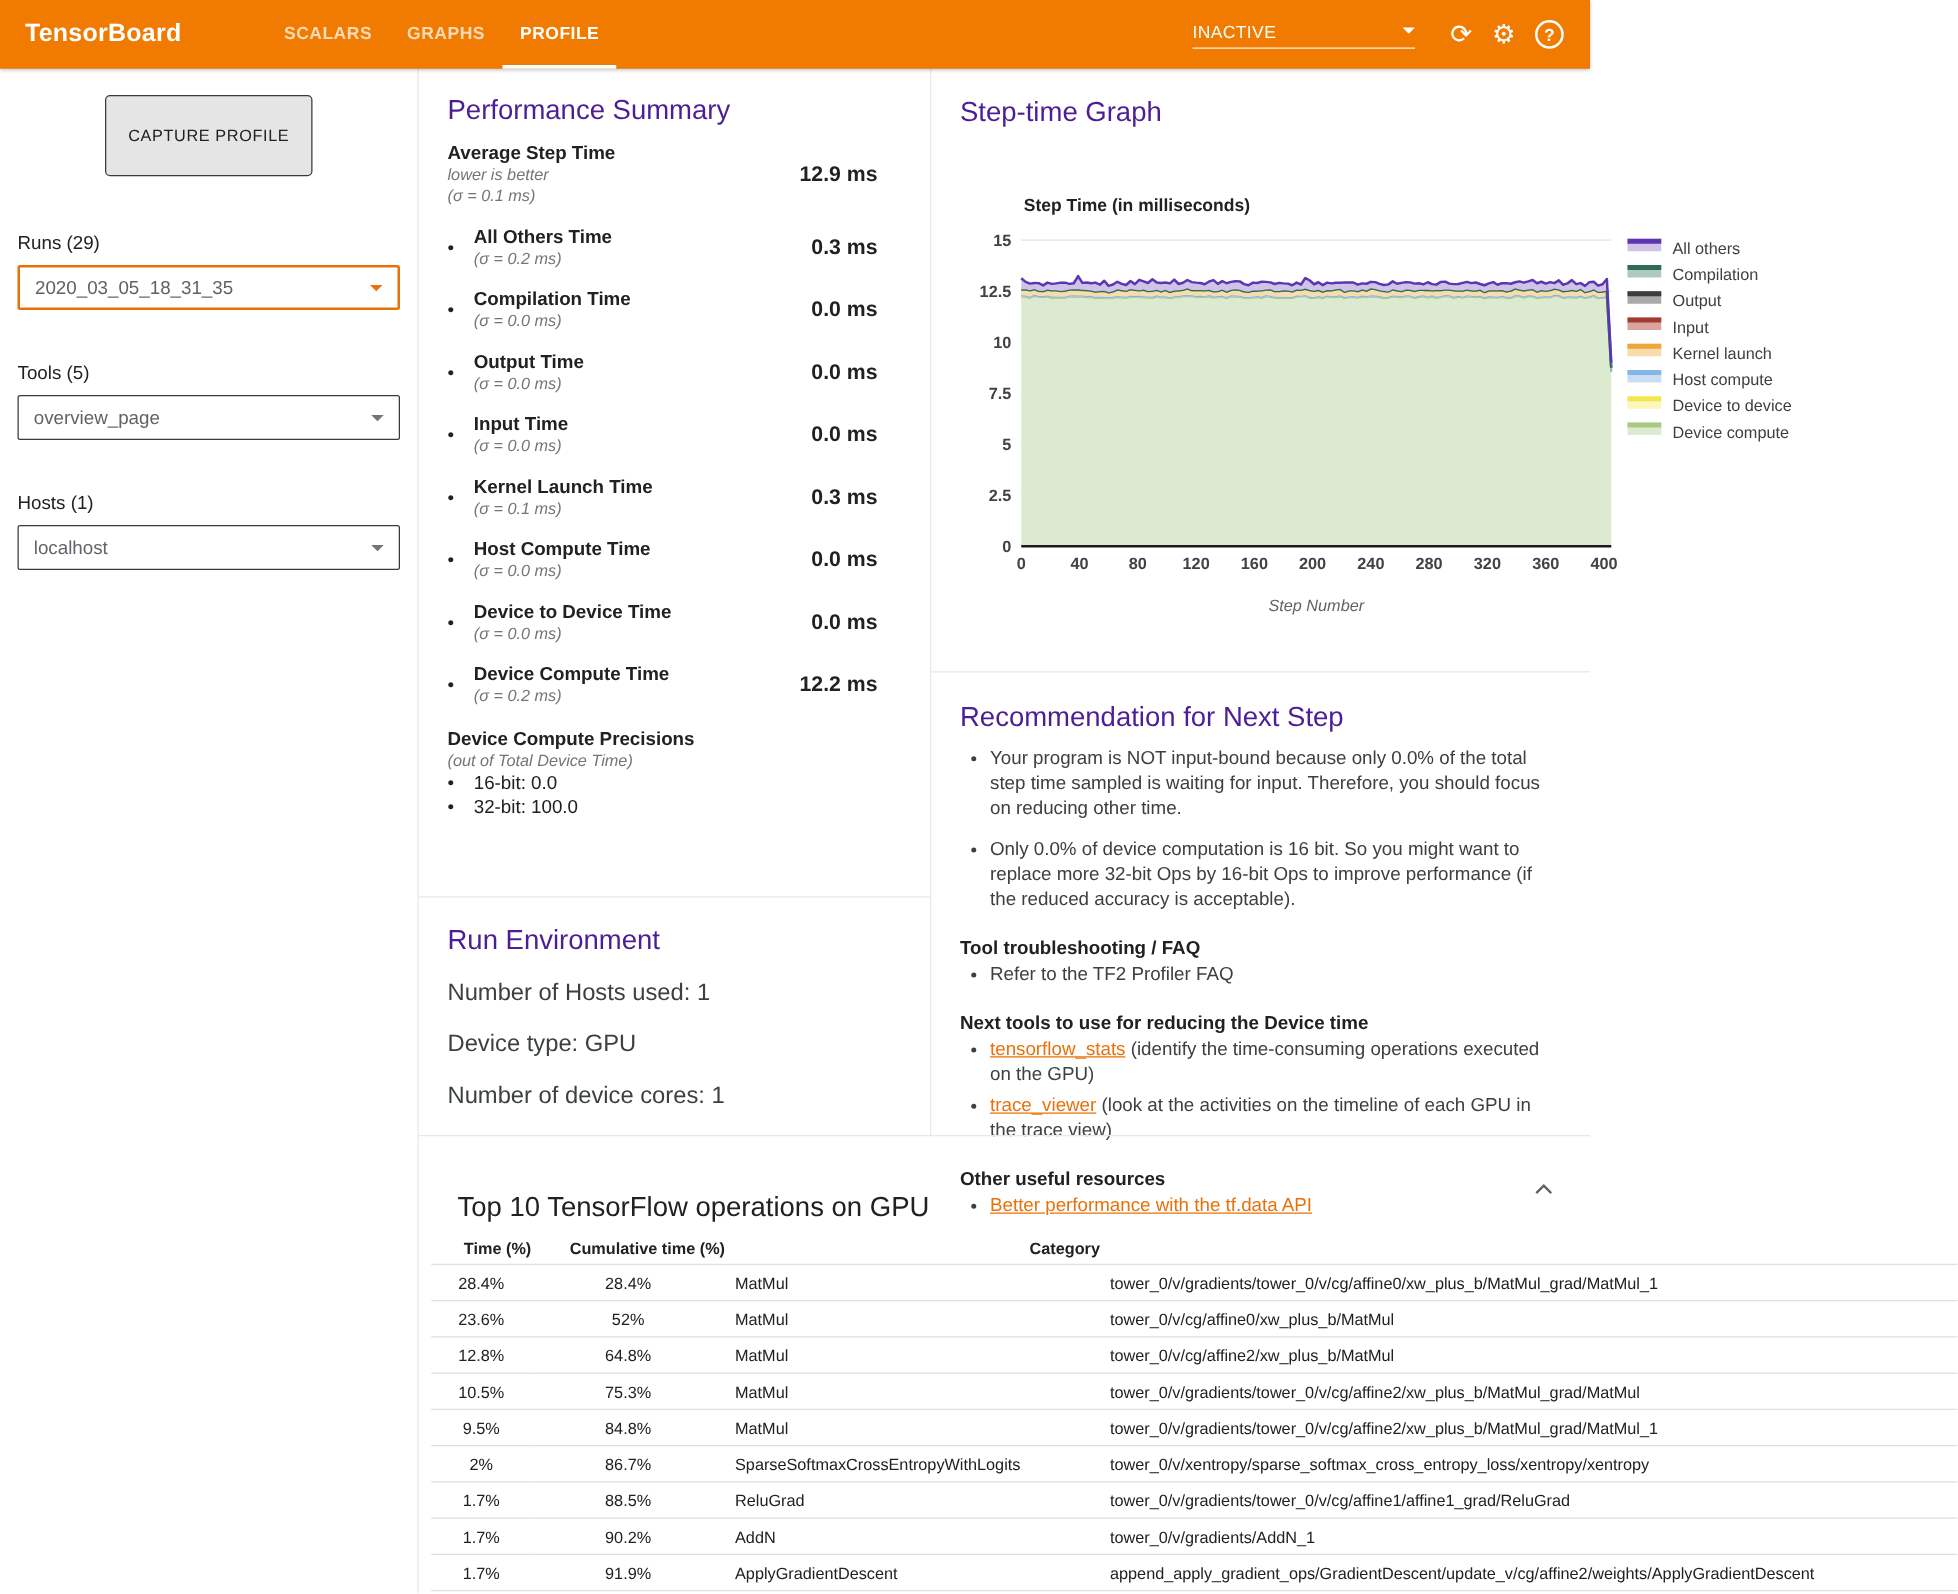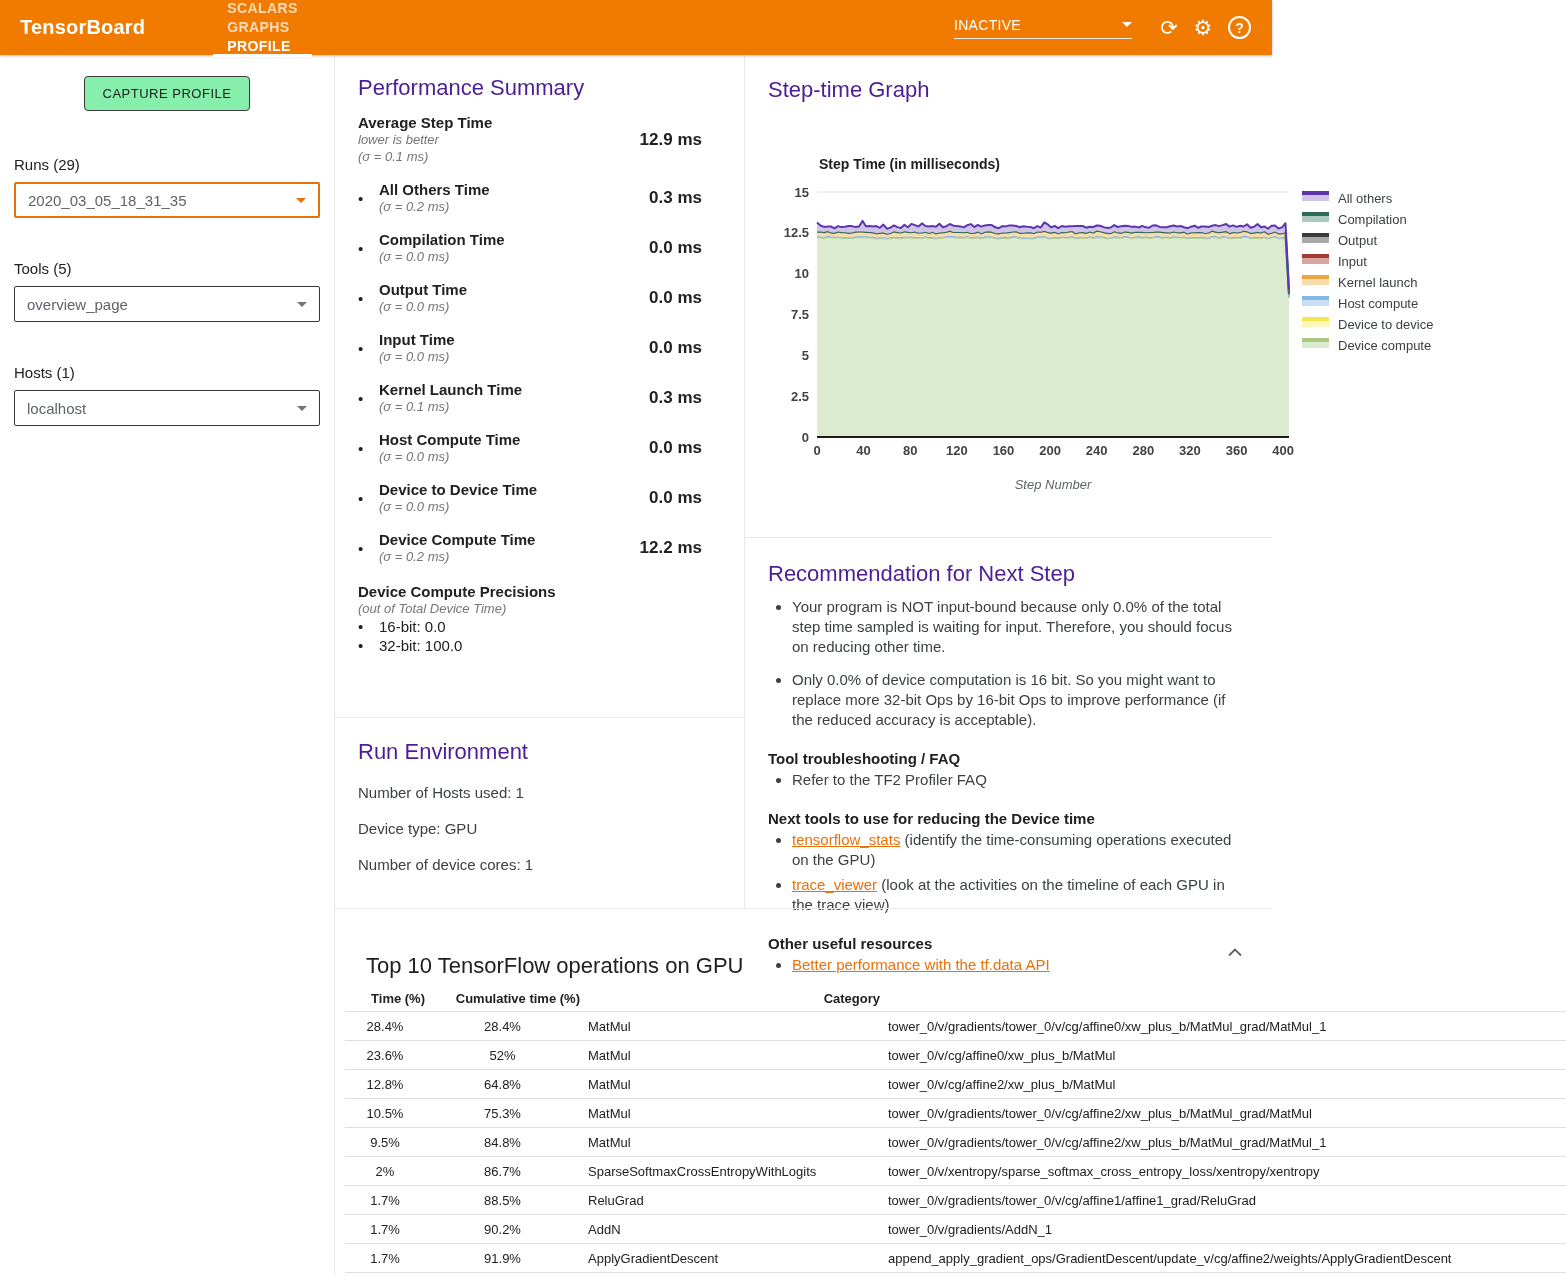--- a/index.html
+++ b/index.html
@@ -1,57 +1,57 @@
 <!DOCTYPE html>
 <html><head>
 <meta charset="utf-8">
 <style>
   html,body{margin:0;padding:0;background:#fff;overflow:hidden;}
   #app{width:1272px;height:1275px;position:relative;font-family:"Liberation Sans",sans-serif;color:#212121;background:#fff;}
   
   .hdr{height:55px;background:#f17b01;display:flex;align-items:stretch;position:relative;z-index:5;box-shadow:0 1px 3px rgba(0,0,0,.25);}
   .hdr-title{color:#fff;font-size:20px;font-weight:bold;align-self:center;margin-left:20px;letter-spacing:.2px;}
-  .tabs{display:flex;margin-left:68px;flex-direction:column;}
+  .tabs{display:flex;margin-left:68px;}
   .tab{display:flex;align-items:center;padding:0 14px;color:rgba(255,255,255,.72);font-size:14px;font-weight:bold;letter-spacing:.4px;cursor:pointer;border-bottom:3px solid transparent;box-sizing:border-box;}
   .tab.active{color:#fff;border-bottom:3px solid #fff;}
   .hdr-right{margin-left:auto;display:flex;align-items:center;margin-right:21px;}
   .status-select{width:178px;border-bottom:1px solid rgba(255,255,255,.9);color:#fff;font-size:14px;letter-spacing:.3px;display:flex;align-items:center;justify-content:space-between;padding-bottom:5px;margin-right:20px;cursor:pointer;}
   .caret-w{width:0;height:0;border-left:5px solid transparent;border-right:5px solid transparent;border-top:5px solid #fff;}
   .hicon{color:#fff;font-size:21px;width:34px;text-align:center;cursor:pointer;line-height:1;}
   .help-circle{width:19px;height:19px;border:2px solid #fff;border-radius:50%;color:#fff;font-size:14px;font-weight:bold;display:flex;align-items:center;justify-content:center;margin-left:8px;cursor:pointer;}
   
   .content{display:flex;height:1220px;}
   .sidebar{width:335px;box-sizing:border-box;border-right:1px solid #e8e8e8;padding:0 14px;}
   .main{flex:1;display:flex;flex-direction:column;min-width:0;}
   .main-top{display:flex;height:853px;}
   .left-col{width:410px;box-sizing:border-box;border-right:1px solid #e8e8e8;}
   .right-col{flex:1;min-width:0;}
   .bottom-sec{border-top:1px solid #e8e8e8;flex:1;position:relative;}
   
-  .cap-btn{display:block;margin:21px auto 0;background:#86efac;border:1px solid #3a3a3a;border-radius:4px;font-family:inherit;font-size:13px;letter-spacing:.5px;color:#212121;padding:9px 18px;cursor:pointer;}
+  .cap-btn{display:block;margin:21px auto 0;background:#e5e5e5;border:1px solid #3a3a3a;border-radius:4px;font-family:inherit;font-size:13px;letter-spacing:.5px;color:#212121;padding:24px 18px;cursor:pointer;}
   .sb-label{font-size:15px;color:#212121;margin:42px 0 9px;}
   .sb-label.first{margin-top:45px;}
   .sel{height:36px;box-sizing:border-box;border:1px solid #3a3a3a;border-radius:2px;display:flex;align-items:center;justify-content:space-between;padding:0 12px;font-size:15px;color:#5f6368;cursor:pointer;background:#fff;}
   .sel.accent{border:2px solid #e8710a;}
   .caret-g{width:0;height:0;border-left:5px solid transparent;border-right:5px solid transparent;border-top:5px solid #757575;}
   .caret-o{border-top-color:#e8710a;}
   
   .perf{height:663px;box-sizing:border-box;border-bottom:1px solid #e8e8e8;padding:20px 42px 0 23px;}
   .sec-title{font-size:22px;color:#4c1d95;font-weight:normal;margin:0;}
   .avg-row{display:flex;align-items:center;margin-top:13px;}
   .m-name{font-size:15px;font-weight:bold;color:#212121;}
   .m-note,.m-sigma{font-size:13px;font-style:italic;color:#757575;line-height:17px;}
   .m-val{margin-left:auto;font-size:17px;font-weight:bold;color:#212121;white-space:nowrap;}
   .perf-item{display:flex;align-items:center;margin-top:16px;}
   .pbullet{width:21px;font-size:15px;color:#212121;flex:none;}
   .prec{margin-top:18px;}
   .prec-line{font-size:15px;color:#212121;line-height:19px;display:flex;}
   
   .runenv{padding:21px 23px 0;}
-  .env-line{font-size:15px;color:#3c4043;margin-top:19px;}
+  .env-line{font-size:19px;color:#3c4043;margin-top:19px;}
   
   .chart-sec{height:483px;box-sizing:border-box;border-bottom:1px solid #e8e8e8;position:relative;padding:22px 0 0 23px;}
   .chart-wrap{position:absolute;left:24px;top:100px;}
   svg text{font-family:"Liberation Sans",sans-serif;}
   .legend{position:absolute;left:557px;top:136px;}
   .lg-entry{display:flex;align-items:flex-start;height:21px;}
   .lg-swatch{width:27px;height:10px;box-sizing:border-box;margin-right:9px;flex:none;}
   .lg-label{font-size:13px;color:#3c4043;white-space:nowrap;}
   
   .reco{padding:23px 40px 0 23px;}

